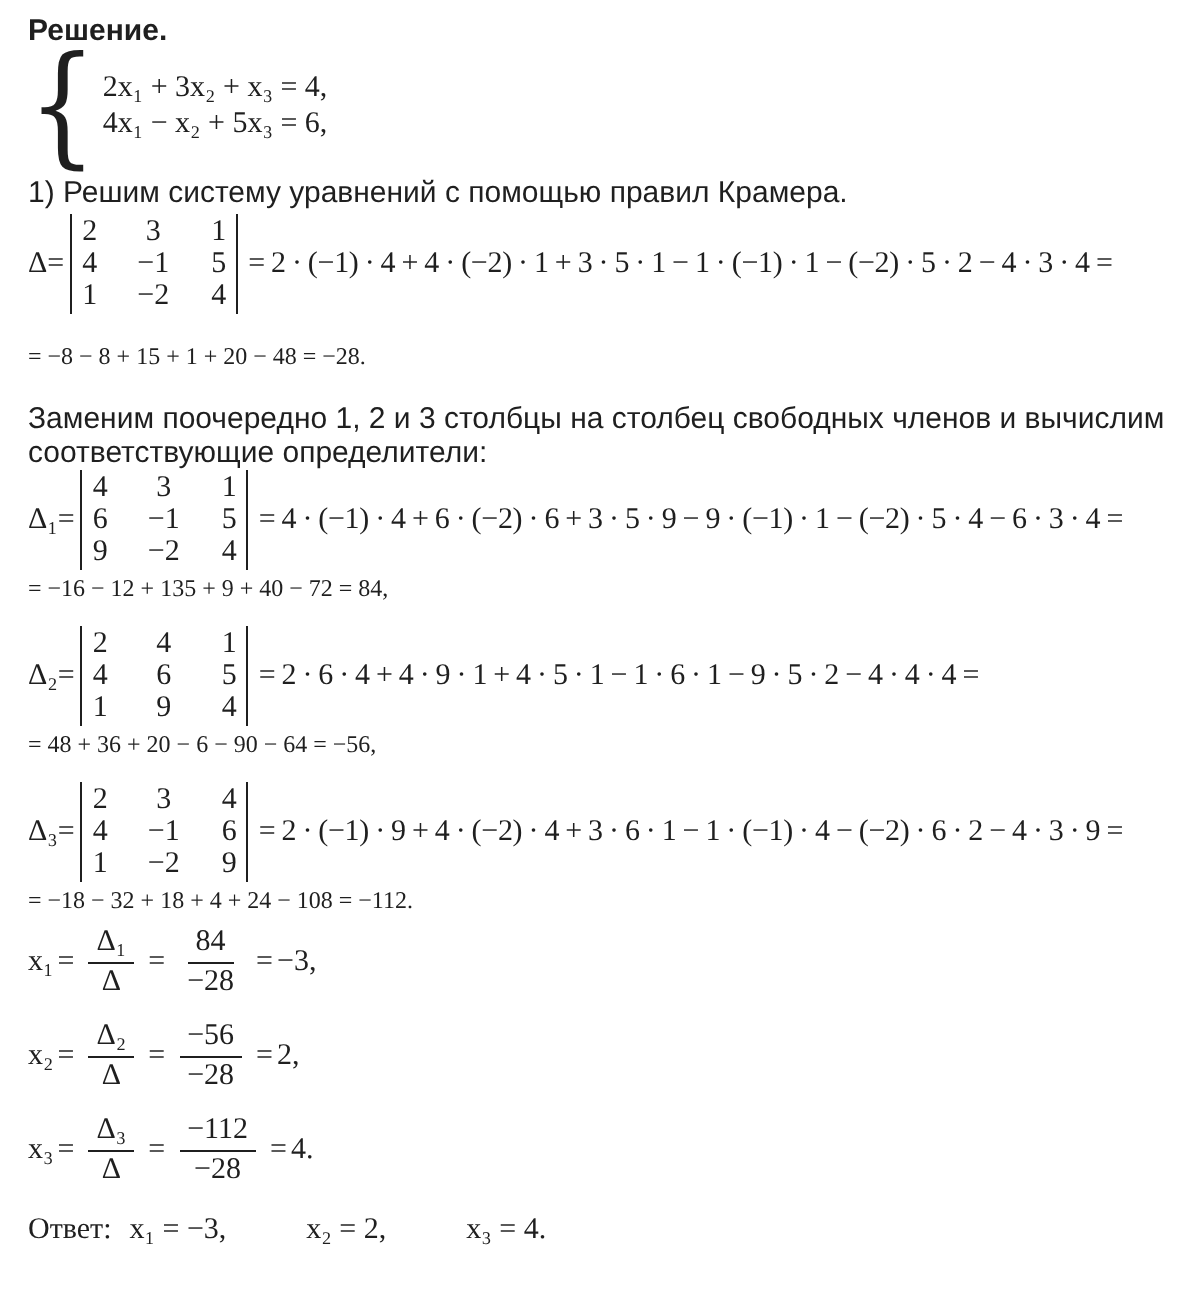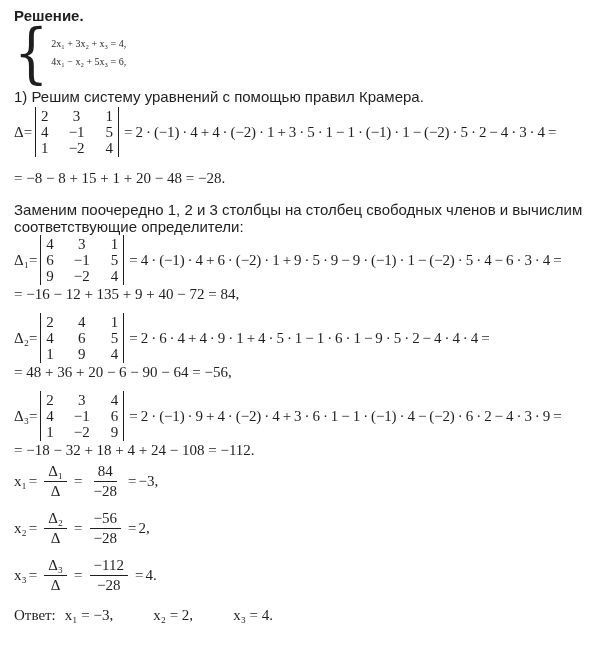--- a/index.html
+++ b/index.html
@@ -19,21 +19,21 @@
   .math { font-family: "Liberation Serif", "DejaVu Serif", serif; }
 
   
   .system { display: flex; align-items: center; margin-top: 2px; }
   .brace {
     font-family: "DejaVu Serif", serif;
     font-size: 54px; line-height: 54px; font-weight: 400;
     transform: scaleY(1.22); transform-origin: center;
     margin-right: 3px;
   }
-  .sys-eqs .eq-line { line-height: 18px; font-size: 10px; white-space: nowrap; text-align: center; }
+  .sys-eqs .eq-line { line-height: 18px; font-size: 15px; white-space: nowrap; text-align: center; }
 
   .text { margin: 0; line-height: 17px; }
   .mt8  { margin-top: 8px; }
   .mt10 { margin-top: 10px; }
   .mt12 { margin-top: 12px; }
   .mt14 { margin-top: 14px; }
   .mt4  { margin-top: 4px; }
   .mt2  { margin-top: 2px; }
   .mt0  { margin-top: 0; }
 
@@ -44,21 +44,21 @@
     display: inline-flex; flex-direction: column;
     border-left: 1.4px solid #1f1f1f; border-right: 1.4px solid #1f1f1f;
     padding: 1px 5px; margin-left: 3px;
   }
   .mrow { display: flex; line-height: 16px; }
   .mc  { display: inline-block; }
   .mc1 { width: 20px; text-align: left; }
   .mc2 { width: 31px; text-align: center; }
   .mc3 { width: 21px; text-align: right; }
   .expansion { margin-left: 5px; white-space: nowrap; letter-spacing: -0.15px; word-spacing: -0.5px; }
-  .mline { line-height: 18px; white-space: nowrap; font-size: 15px; }
+  .mline { line-height: 18px; white-space: nowrap; font-size: 12px; }
 
   
   .sol-line { display: flex; align-items: center; font-size: 15px; }
   .meq { margin: 0 2px; }
   .frac { display: inline-flex; flex-direction: column; align-items: center; margin: 0 5px; }
   .fnum { display: block; padding: 0 4px 1px; border-bottom: 1.2px solid #1f1f1f; line-height: 17px; text-align: right; }
   .fden { display: block; padding: 1px 4px 0; line-height: 17px; text-align: center; }
 
   
   .answer { display: flex; align-items: baseline; font-size: 15px; line-height: 18px; }
@@ -123,21 +123,21 @@
           <span class="mc mc1">6</span>
           <span class="mc mc2">−1</span>
           <span class="mc mc3">5</span>
         </span>
         <span class="mrow">
           <span class="mc mc1">9</span>
           <span class="mc mc2">−2</span>
           <span class="mc mc3">4</span>
         </span>
       </span>
-      <span class="expansion">= 4 · (−1) · 4 + 6 · (−2) · 1 + 9 · 5 · 9 − 9 · (−1) · 1 − (−2) · 5 · 4 − 6 · 3 · 4 =</span>
+      <span class="expansion">= 4 · (−1) · 4 + 6 · (−2) · 6 + 3 · 5 · 9 − 9 · (−1) · 1 − (−2) · 5 · 4 − 6 · 3 · 4 =</span>
     </div>
     <div class="mline math mt0">= −16 − 12 + 135 + 9 + 40 − 72 = 84,</div>
   </div>
 
   <div class="det-block mt10">
     <div class="det-line math">
       <span class="mlabel">Δ₂=</span>
       <span class="matrix">
         <span class="mrow">
           <span class="mc mc1">2</span>

